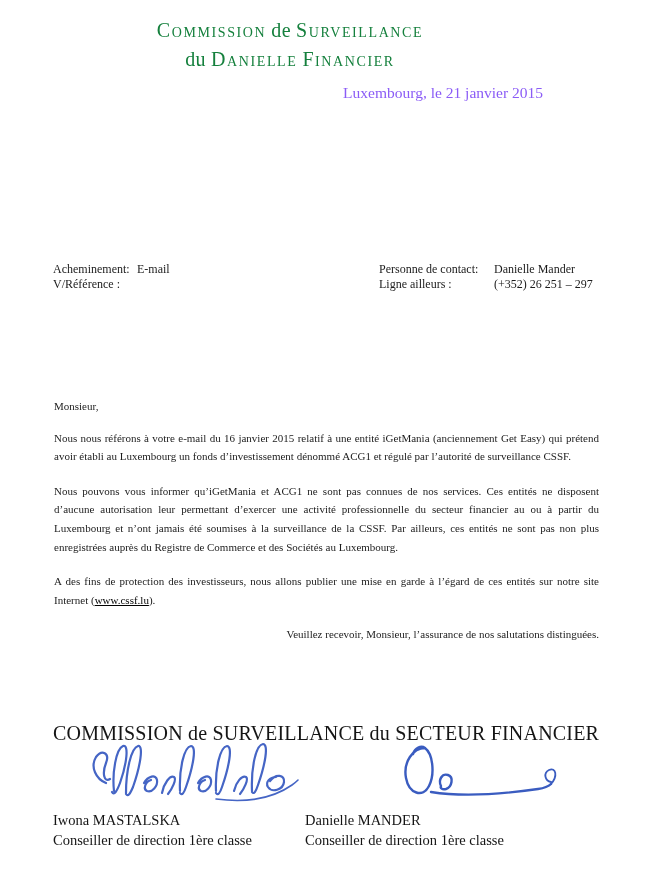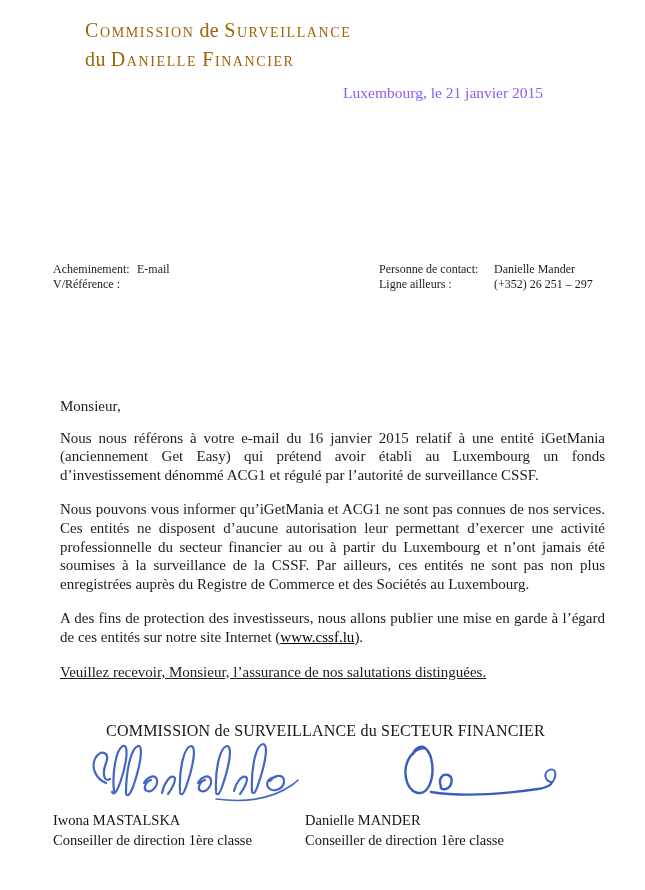--- a/index.html
+++ b/index.html
@@ -16,22 +16,22 @@
     inset: 0;
     background: #ffffff;
   }
 
   
   .letterhead {
     position: absolute;
     top: 16px;
     left: 85px;
     width: 410px;
-    text-align: left;
-    color: #a16207;
+    text-align: center;
+    color: #15803d;
   }
   .lh-line {
     font-size: 20px;
     line-height: 29px;
     white-space: nowrap;
   }
   .sc {
     font-variant: small-caps;
     letter-spacing: 1.6px;
   }
@@ -60,39 +60,39 @@
   .ref-col-left { position: absolute; left: 0; top: 0; }
   .ref-col-right { position: absolute; left: 294px; top: 0; margin-left: 32px; }
   .ref-row { display: flex; }
   .ref-col-left .ref-label { width: 84px; flex: 0 0 84px; }
   .ref-col-right .ref-label { width: 115px; flex: 0 0 115px; }
   .ref-value { white-space: nowrap; }
 
   
   .main {
     position: absolute;
-    left: 60px;
+    left: 54px;
     top: 397px;
     width: 545px;
-    font-size: 15px;
+    font-size: 11px;
     line-height: 18.6px;
   }
   .main p { text-align: justify; margin: 0 0 16px 0; }
   .main p.salutation { text-align: left; margin-bottom: 13px; }
-  .main p.closing { text-align: left; margin-bottom: 0; text-decoration: underline; }
+  .main p.closing { text-align: right; margin-bottom: 0; }
   .cssf-link { text-decoration: underline; color: #000000; }
 
   
   .sig-heading {
     position: absolute;
     left: 53px;
     top: 722px;
     width: 545px;
     text-align: center;
-    font-size: 16px;
+    font-size: 20px;
     letter-spacing: 0.2px;
     color: #151515;
     white-space: nowrap;
   }
   .sig-svg { position: absolute; }
   .sig-svg.sig-left  { left: 86px;  top: 739px; }
   .sig-svg.sig-right { left: 393px; top: 742px; }
 
   .signer {
     position: absolute;

